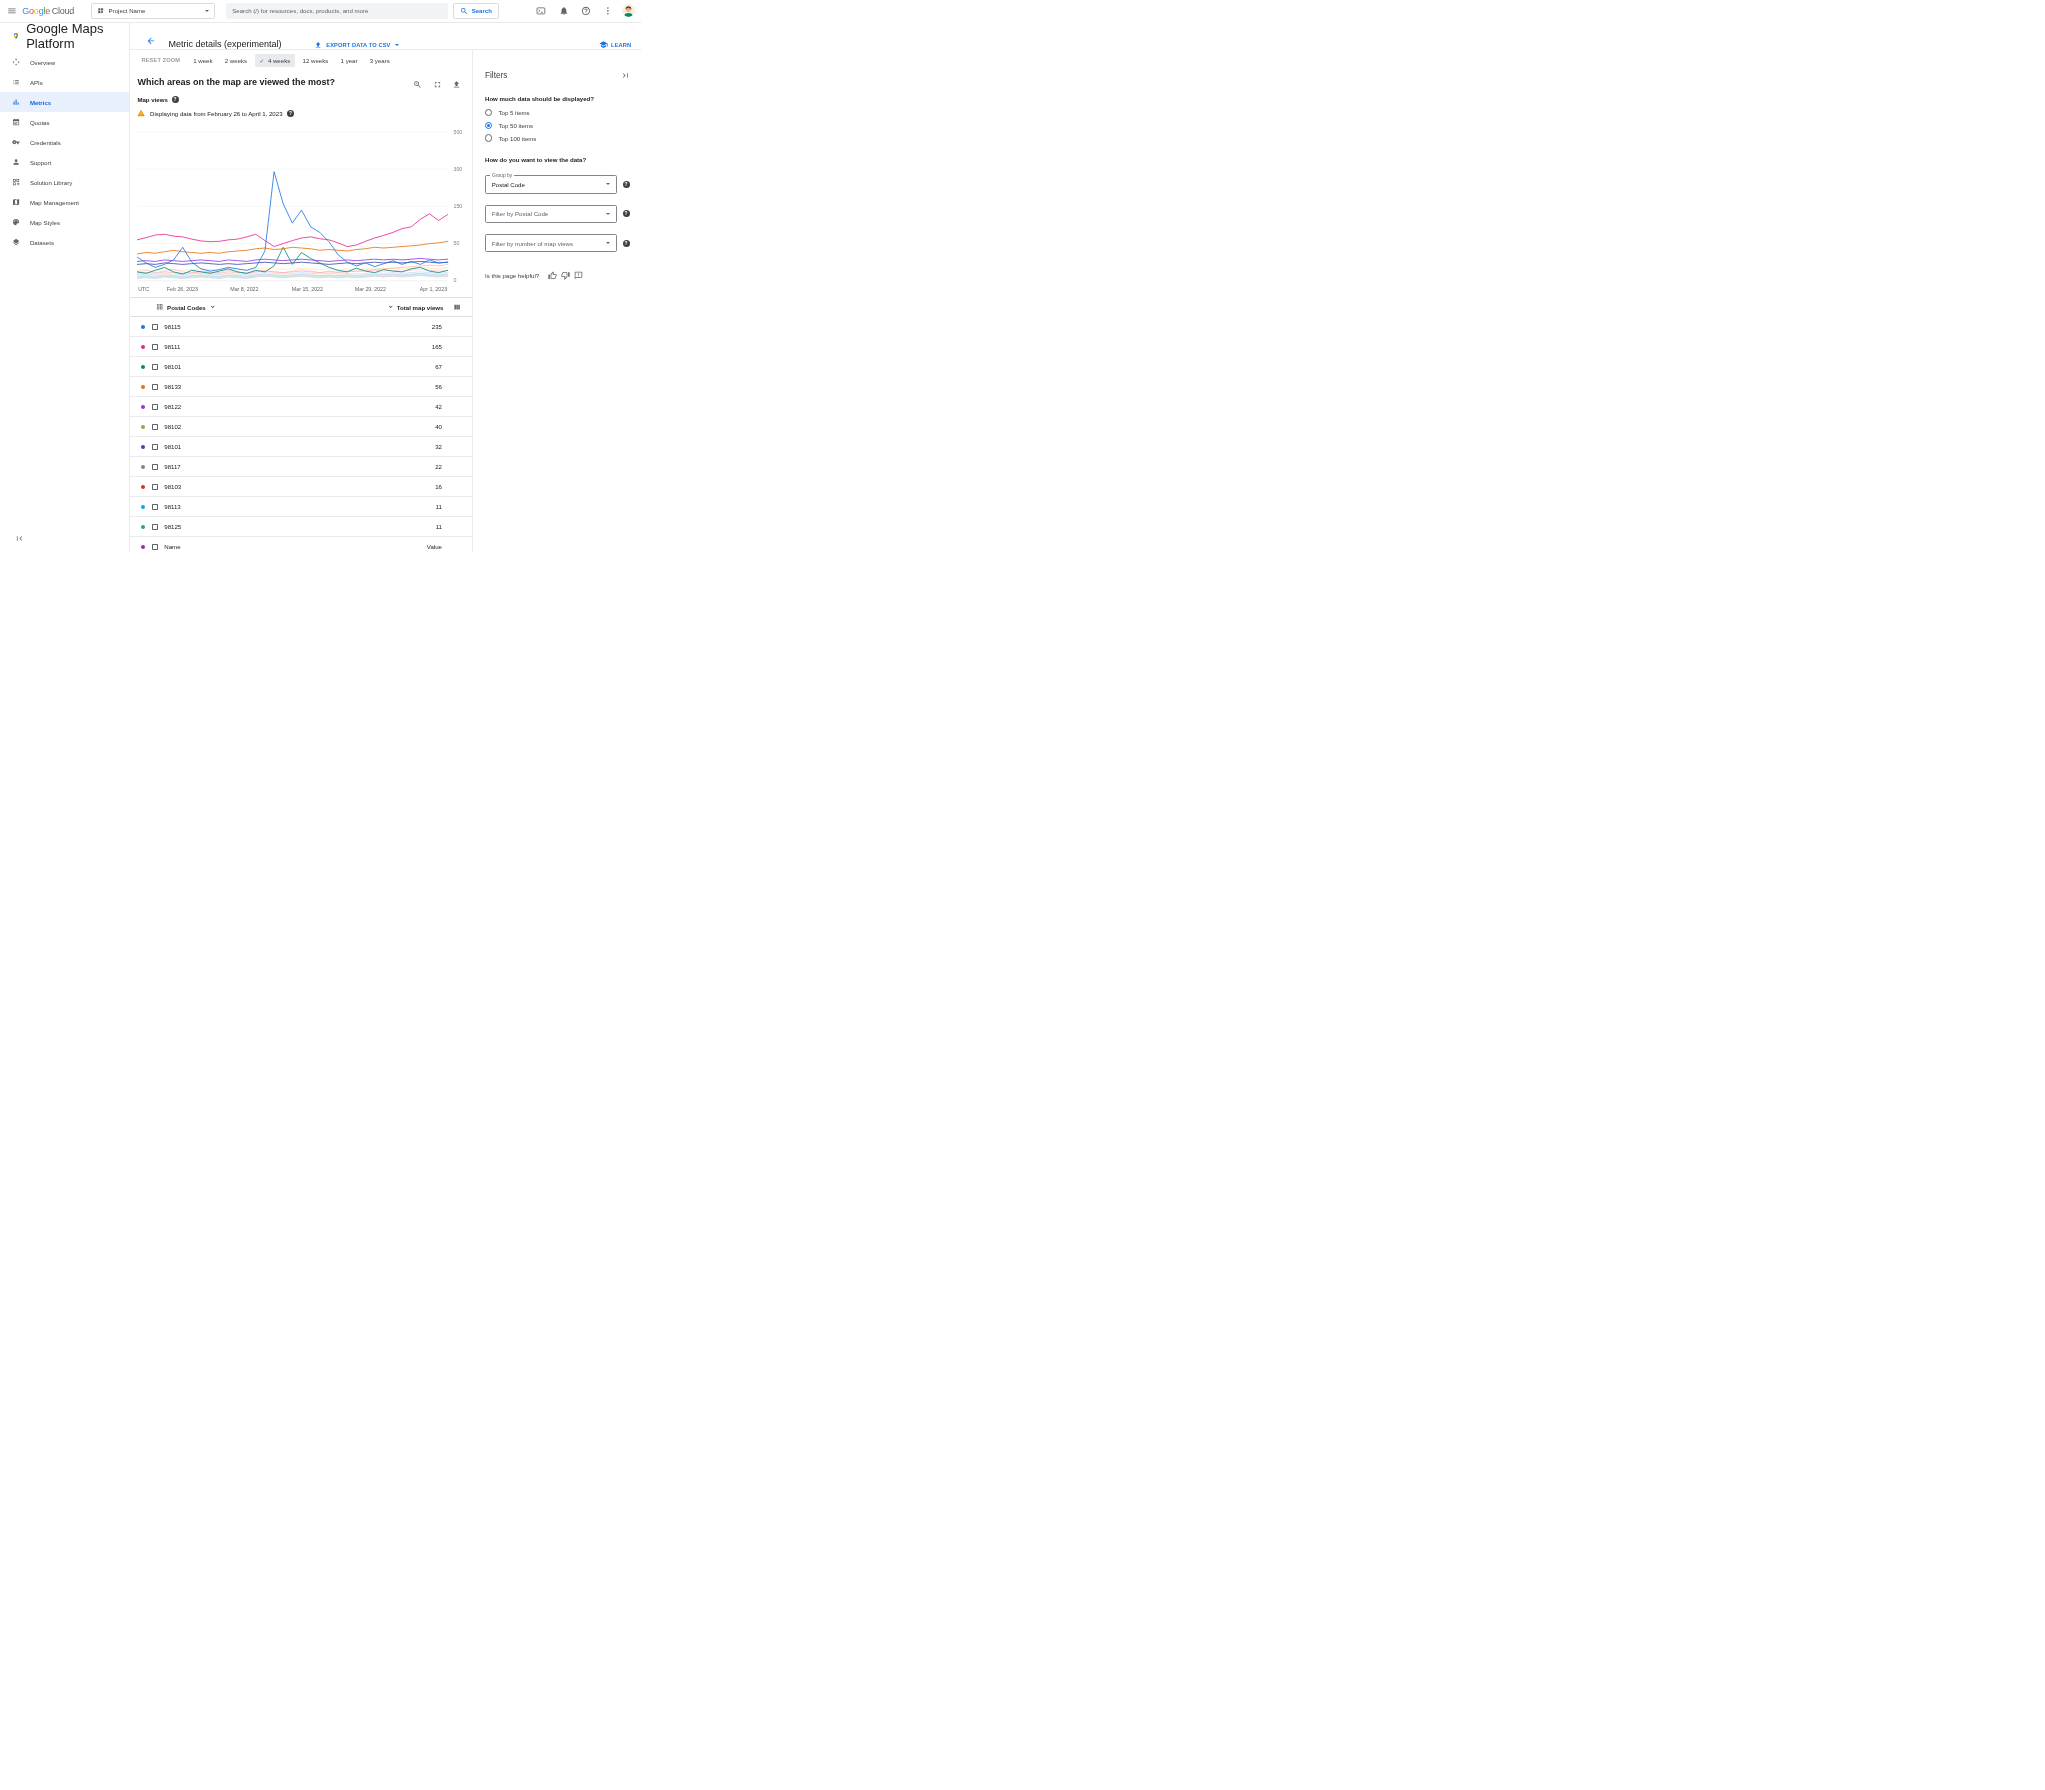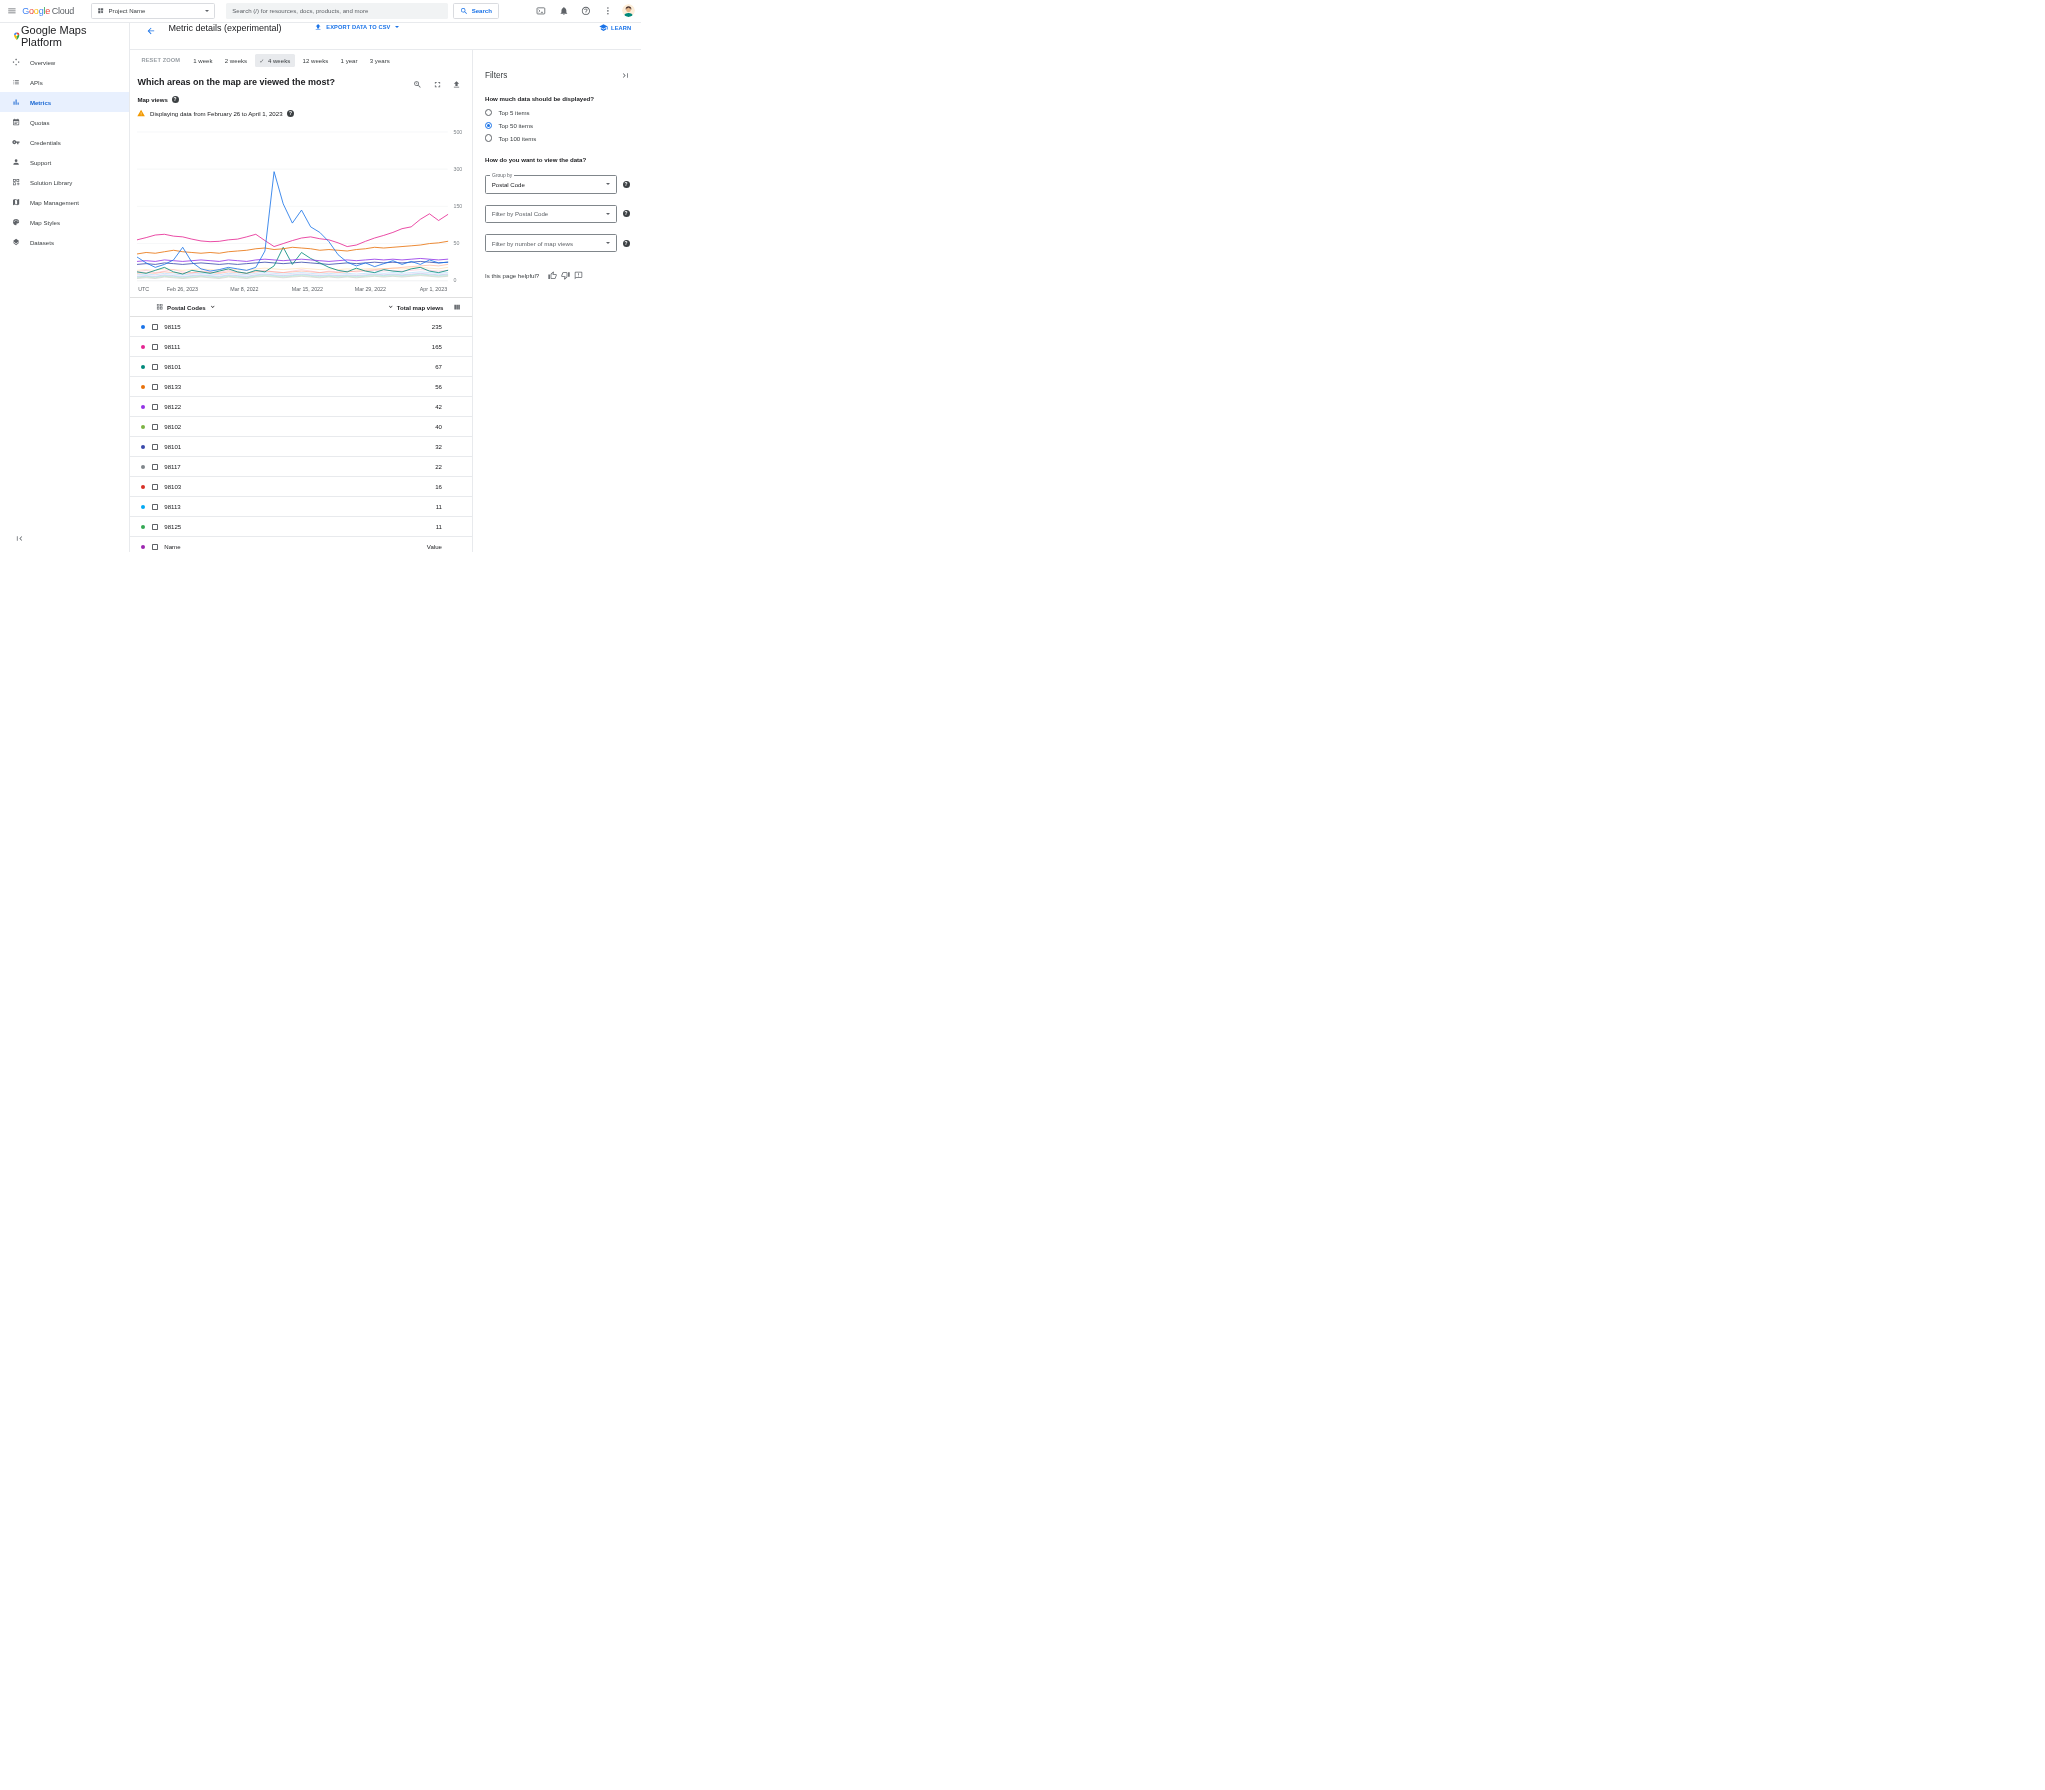--- a/index.html
+++ b/index.html
@@ -29,34 +29,34 @@
   .topbar-right { margin-left:auto; display:flex; align-items:center; gap:5.7px; }
   .avatar { width:13px; height:13px; border-radius:50%; overflow:hidden; flex:none; cursor:pointer; }
 
   
   .shell { display:flex; height:529px; }
   .sidebar { width:130px; flex:none; border-right:0.4px solid #e8eaed; position:relative; }
   .right-region { flex:1; display:flex; flex-direction:column; min-width:0; }
 
   
   .product-header { height:26px; display:flex; align-items:center; padding:0 9.8px 0 11.5px; }
-  .product-title { font-size:11px; color:#202124; }
+  .product-title { font-size:13px; color:#202124; margin-left:7px; }
   .nav { margin-top:3.3px; }
   .nav-item { height:20px; display:flex; align-items:center; padding-left:12.3px; cursor:pointer;
     color:#3c4043; }
   .nav-icon { width:8.2px; height:8.2px; color:#5f6368; flex:none; display:flex; }
   .nav-icon svg { width:8.2px; height:8.2px; }
   .nav-label { font-size:6.1px; margin-left:9.4px; }
   .nav-item.active { background:#e8f0fe; color:#1967d2; }
   .nav-item.active .nav-icon { color:#1967d2; }
   .nav-item.active .nav-label { font-weight:700; }
   .sidebar-collapse { position:absolute; bottom:4.9px; left:11.5px; }
 
   
-  .page-header { height:27px; display:flex; align-items:flex-start; padding:0 9.8px 0 13px;
+  .page-header { height:27px; display:flex; align-items:flex-end; padding:0 9.8px 0 13px;
     border-bottom:0.4px solid #e8eaed; }
   .page-title { font-size:9px; font-weight:400; color:#202124; margin-left:9px; white-space:nowrap; }
   .export-btn { margin-left:33px; display:flex; align-items:center; gap:3.7px; border:none; background:none;
     color:#1a73e8; font-size:5.7px; font-weight:700; letter-spacing:0.1px; cursor:pointer; font-family:inherit; }
   .export-btn .caret { border-top-color:#1a73e8; margin-left:0.8px; }
   .learn-link { margin-left:auto; display:flex; align-items:center; gap:3.3px; color:#1a73e8;
     font-size:5.7px; font-weight:700; letter-spacing:0.1px; cursor:pointer; }
 
   .body-row { flex:1; display:flex; min-height:0; }
   .main-col { flex:1; min-width:0; }

